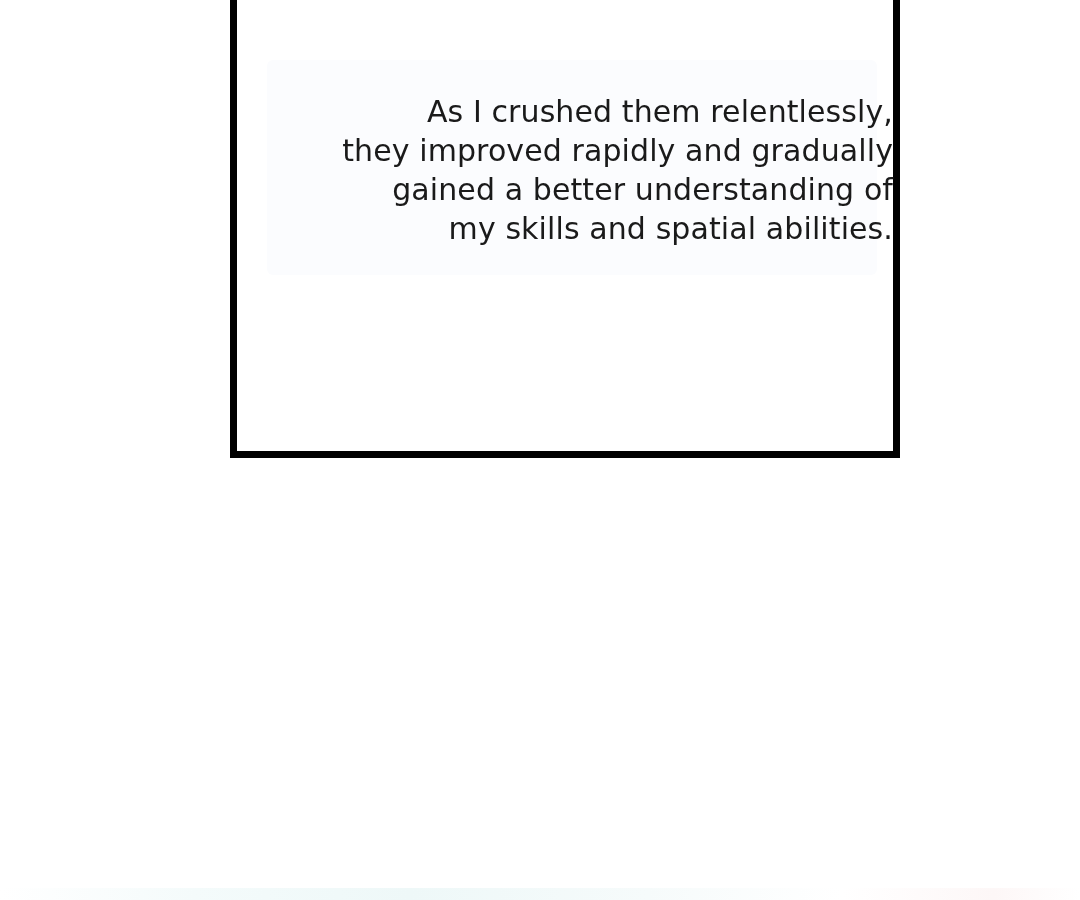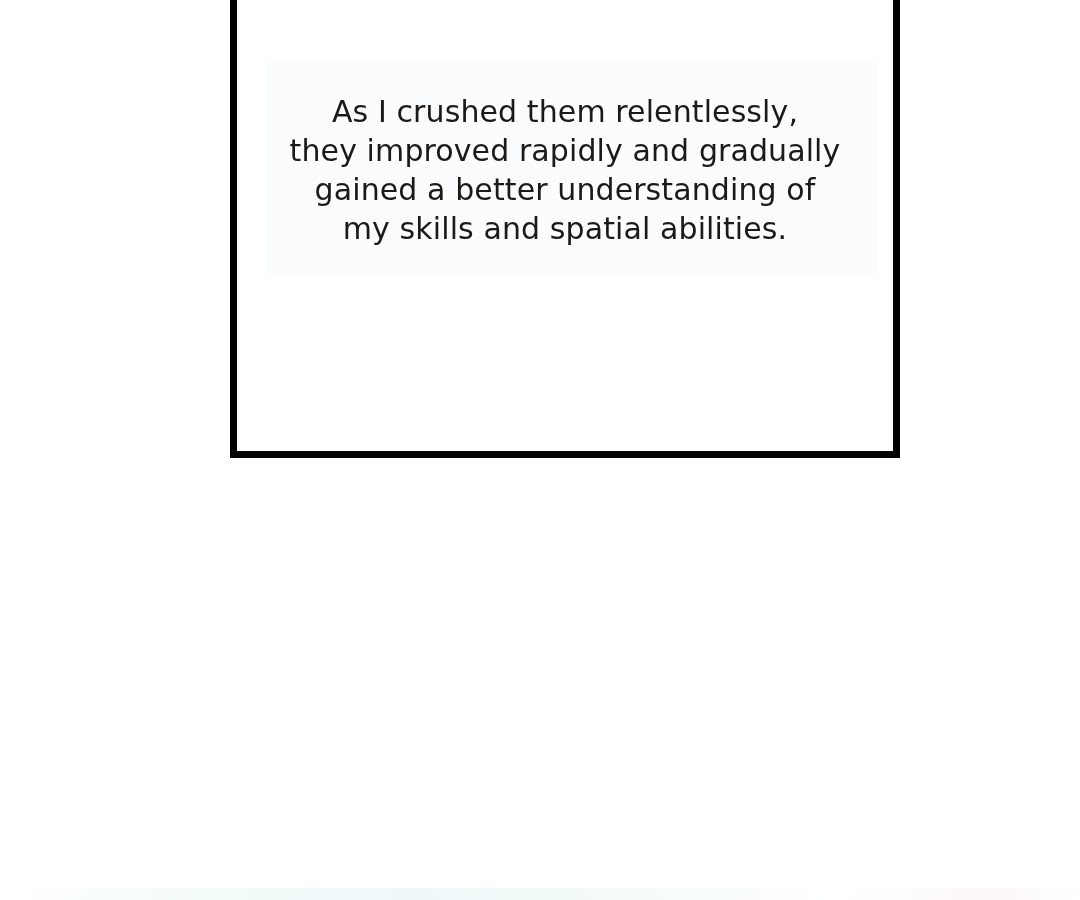--- a/index.html
+++ b/index.html
@@ -39,21 +39,21 @@
     height: 215px;
     background: #fbfcfe;
     border-radius: 6px;
   }
 
   .caption {
     position: absolute;
     left: 0;
     top: 112px;
     width: 100%;
-    text-align: center;
+    text-align: right;
     color: #1a1a1a;
     font-size: 30px;
     line-height: 39px;
     letter-spacing: 0.1px;
     white-space: pre-line;
   }
 
   
   .lower-area {
     position: absolute;

